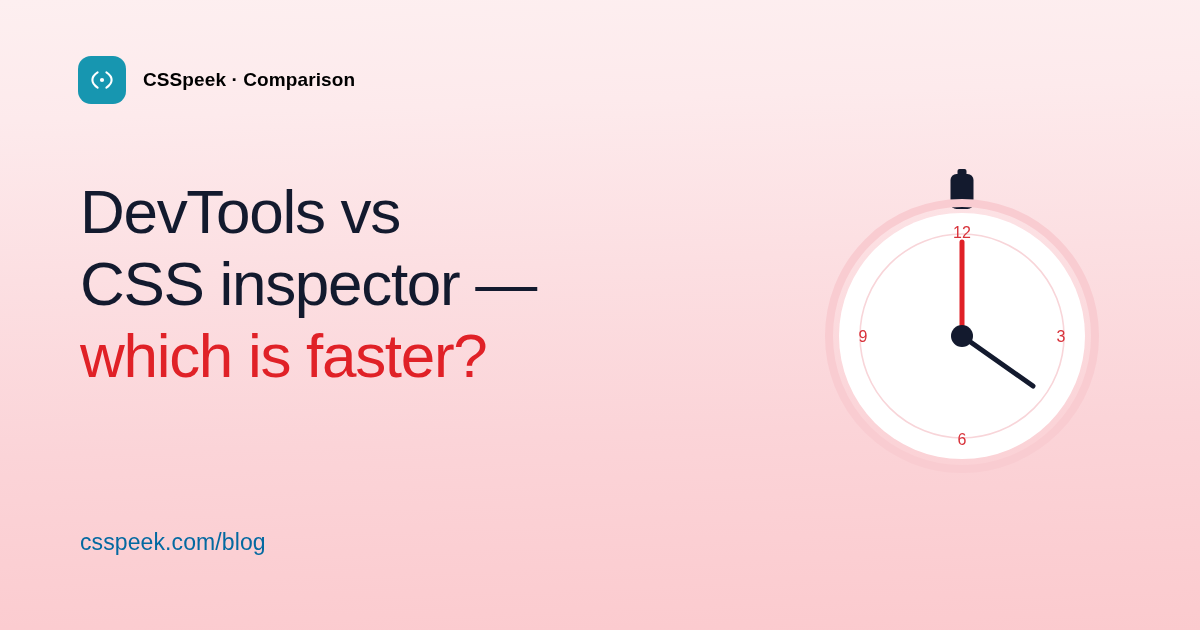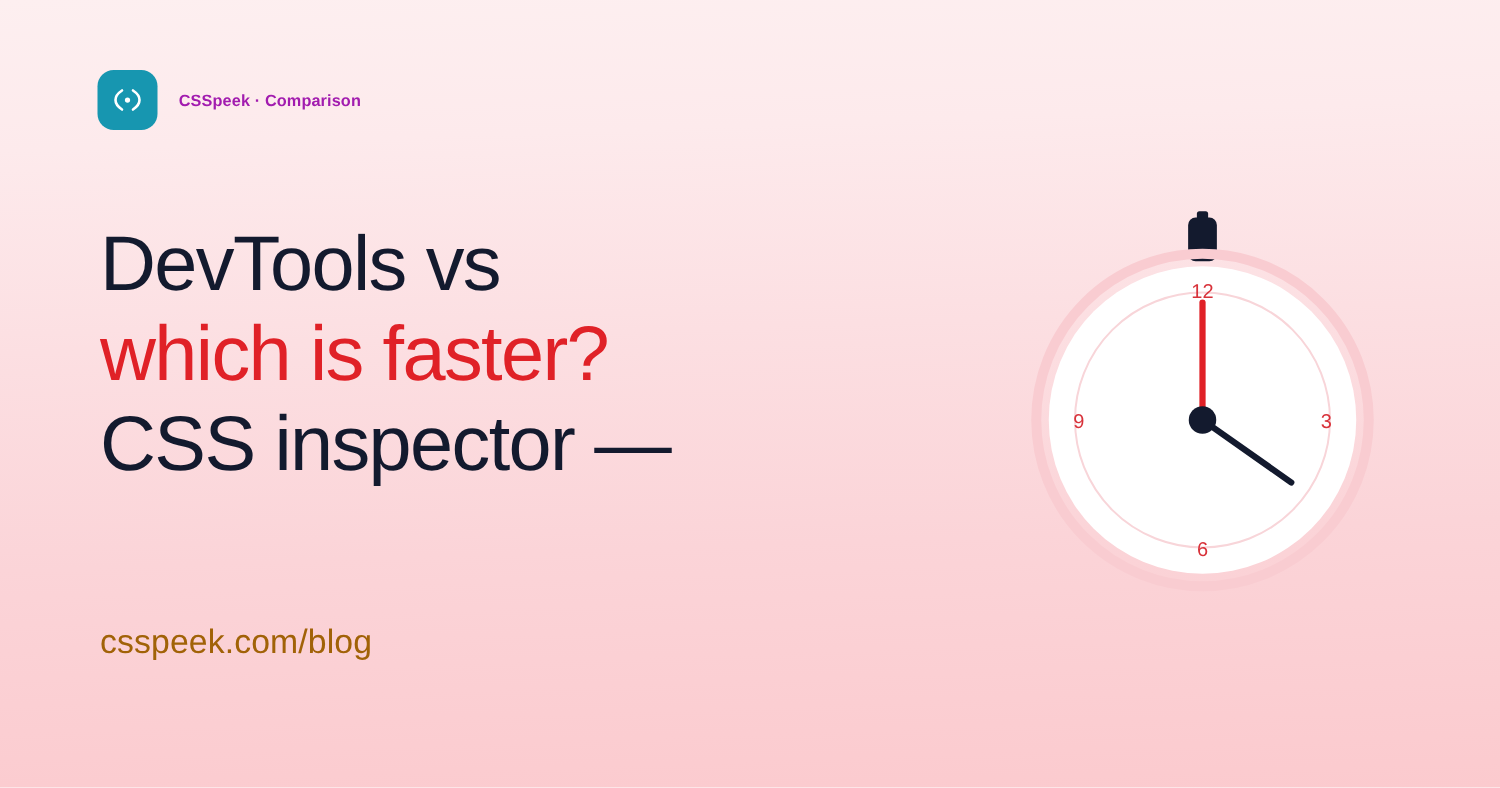--- a/index.html
+++ b/index.html
@@ -24,23 +24,23 @@
     width:48px; height:48px;
     border-radius:13px;
     background:#1796b0;
     display:flex;
     align-items:center;
     justify-content:center;
     flex:0 0 auto;
   }
   .brand-logo svg { display:block; }
   .brand-text {
-    font-size:13px;
+    font-size:19px;
     font-weight:bold;
-    color:#a21caf;
+    color:#000000;
     letter-spacing:0.1px;
     white-space:nowrap;
   }
 
   
   .headline {
     position:absolute;
     left:80px;
     top:176px;
     width:640px;
@@ -52,23 +52,23 @@
     letter-spacing:-1.3px;
     color:#131a2e;
     white-space:nowrap;
   }
   .headline .line.accent { color:#e02127; }
 
   
   .footer-url {
     position:absolute;
     left:80px;
-    top:498px;
-    font-size:27px;
-    color:#a16207;
+    top:529px;
+    font-size:23px;
+    color:#0369a1;
     letter-spacing:0.1px;
   }
 
   
   .clock-wrap {
     position:absolute;
     left:812px;
     top:164px;
     width:310px;
     height:310px;
@@ -84,22 +84,22 @@
       <path d="M9.6 2.4 C5.4 5.2 4.4 8.2 4.4 10 C4.4 11.8 5.4 14.8 9.6 17.6" stroke="#ffffff" stroke-width="2.1" fill="none" stroke-linecap="round"></path>
       <path d="M18.4 2.4 C22.6 5.2 23.6 8.2 23.6 10 C23.6 11.8 22.6 14.8 18.4 17.6" stroke="#ffffff" stroke-width="2.1" fill="none" stroke-linecap="round"></path>
       <circle cx="14" cy="10" r="2.1" fill="#ffffff"></circle>
     </svg>
   </div>
   <div class="brand-text">CSSpeek · Comparison</div>
 </div>
 
 <div class="headline">
   <div class="line">DevTools vs</div>
+  <div class="line">CSS inspector —</div>
   <div class="line accent">which is faster?</div>
-  <div class="line">CSS inspector —</div>
 </div>
 
 <div class="footer-url">csspeek.com/blog</div>
 
 <div class="clock-wrap">
   <svg width="310" height="310" viewBox="0 0 310 310" aria-hidden="true">
 
     <rect x="145.5" y="5" width="9" height="8" rx="2" fill="#131a2e"></rect>
 
     <rect x="138.5" y="10" width="23" height="35" rx="6" fill="#131a2e"></rect>

